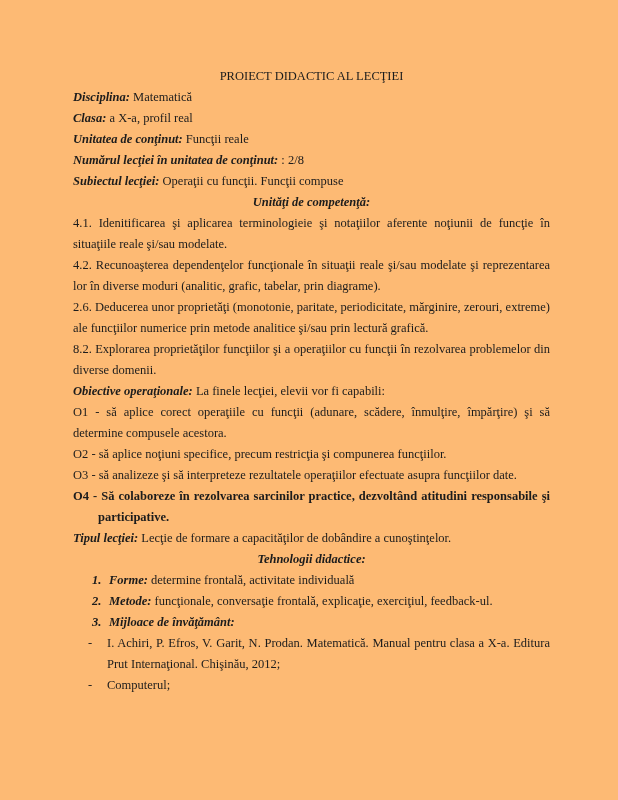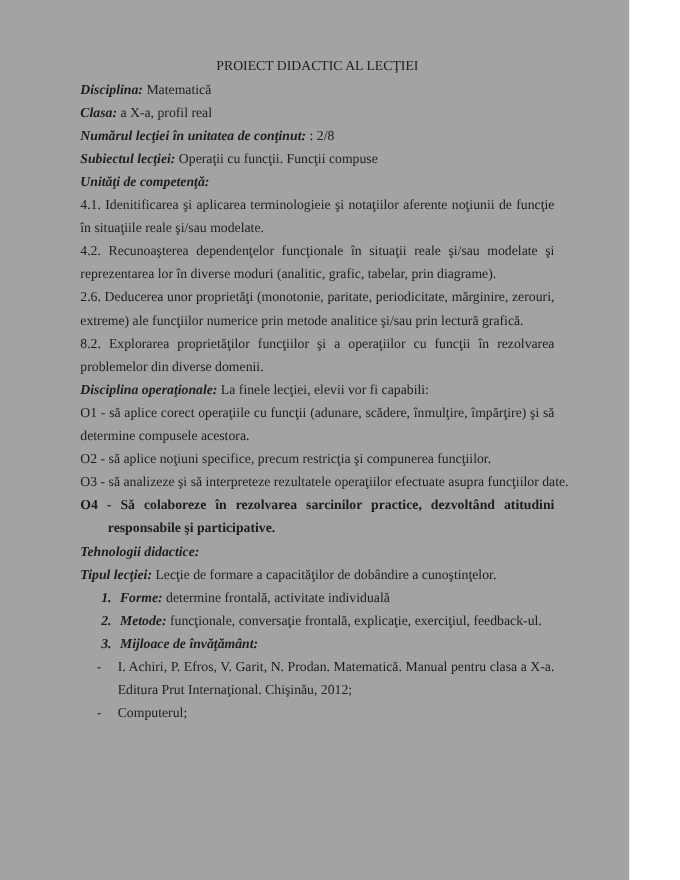--- a/index.html
+++ b/index.html
@@ -2,35 +2,35 @@
 <html><head>
 <meta charset="utf-8">
 <style>
   html, body {
     margin: 0;
     padding: 0;
     background: #ffffff;
   }
   .page {
     position: relative;
-    width: 572px;
+    width: 618px;
     height: 800px;
     box-sizing: border-box;
-    background: #a3a3a3;
-    padding: 50px 68px 0 73px;
+    background: #fdba74;
+    padding: 66px 68px 0 73px;
     font-family: "Liberation Serif", "DejaVu Serif", serif;
     font-size: 12.5px;
     line-height: 21px;
     color: #1c1c1c;
     overflow: hidden;
   }
   p, div { margin: 0; padding: 0; }
   .line { white-space: nowrap; }
   .title { text-align: center; }
-  .lbl { font-weight: bold; font-style: italic; }
+  .lbl { font-weight: bold; font-style: italic; text-align: center; }
   .para { text-align: justify; }
   .hanging { padding-left: 25px; text-indent: -25px; font-weight: bold; }
   .num-item { padding-left: 19px; white-space: nowrap; }
   .num {
     display: inline-block;
     width: 17px;
     font-weight: bold;
     font-style: italic;
   }
   .dash-item { display: flex; padding-left: 15px; }
@@ -41,42 +41,43 @@
 <body>
 
 <div class="page">
 
   <p class="line title">PROIECT DIDACTIC AL LECŢIEI</p>
 
   <p class="line"><span class="lbl">Disciplina:</span> <span>Matematică</span></p>
 
   <p class="line"><span class="lbl">Clasa:</span> <span>a X-a, profil real</span></p>
 
+  <p class="line"><span class="lbl">Unitatea de conţinut:</span> <span>Funcţii reale</span></p>
 
   <p class="line"><span class="lbl">Numărul lecţiei în unitatea de conţinut:</span> <span>: 2/8</span></p>
 
   <p class="line"><span class="lbl">Subiectul lecţiei:</span> <span>Operaţii cu funcţii. Funcţii compuse</span></p>
 
   <p class="line lbl">Unităţi de competenţă:</p>
 
   <p class="para">4.1. Idenitificarea şi aplicarea terminologieie şi notaţiilor aferente noţiunii de funcţie în situaţiile reale şi/sau modelate.</p>
   <p class="para">4.2. Recunoaşterea dependenţelor funcţionale în situaţii reale şi/sau modelate şi reprezentarea lor în diverse moduri (analitic, grafic, tabelar, prin diagrame).</p>
   <p class="para">2.6. Deducerea unor proprietăţi (monotonie, paritate, periodicitate, mărginire, zerouri, extreme) ale funcţiilor numerice prin metode analitice şi/sau prin lectură grafică.</p>
   <p class="para">8.2. Explorarea proprietăţilor funcţiilor şi a operaţiilor cu funcţii în rezolvarea problemelor din diverse domenii.</p>
 
-  <p class="line"><span class="lbl">Disciplina operaţionale:</span> <span>La finele lecţiei, elevii vor fi capabili:</span></p>
+  <p class="line"><span class="lbl">Obiective operaţionale:</span> <span>La finele lecţiei, elevii vor fi capabili:</span></p>
 
   <p class="para">O1 - să aplice corect operaţiile cu funcţii (adunare, scădere, înmulţire, împărţire) şi să determine compusele acestora.</p>
   <p class="line">O2 - să aplice noţiuni specifice, precum restricţia şi compunerea funcţiilor.</p>
   <p class="line">O3 - să analizeze şi să interpreteze rezultatele operaţiilor efectuate asupra funcţiilor date.</p>
   <p class="para hanging">O4 - Să colaboreze în rezolvarea sarcinilor practice, dezvoltând atitudini responsabile şi participative.</p>
 
+  <p class="line"><span class="lbl">Tipul lecţiei:</span> <span>Lecţie de formare a capacităţilor de dobândire  a cunoştinţelor.</span></p>
+
   <p class="line lbl">Tehnologii didactice:</p>
-
-  <p class="line"><span class="lbl">Tipul lecţiei:</span> <span>Lecţie de formare a capacităţilor de dobândire  a cunoştinţelor.</span></p>
 
   <div class="num-item"><span class="num">1.</span><span class="lbl">Forme:</span> <span>determine frontală, activitate individuală</span></div>
 
   <div class="num-item"><span class="num">2.</span><span class="lbl">Metode:</span> <span>funcţionale, conversaţie frontală, explicaţie, exerciţiul, feedback-ul.</span></div>
 
   <div class="num-item"><span class="num">3.</span><span class="lbl">Mijloace de învăţământ:</span> <span></span></div>
 
   <div class="dash-item">
     <span class="dash">-</span>
     <div class="dash-text">I. Achiri, P. Efros, V. Garit, N. Prodan. Matematică. Manual pentru clasa a X-a. Editura Prut Internaţional. Chişinău, 2012;</div>

